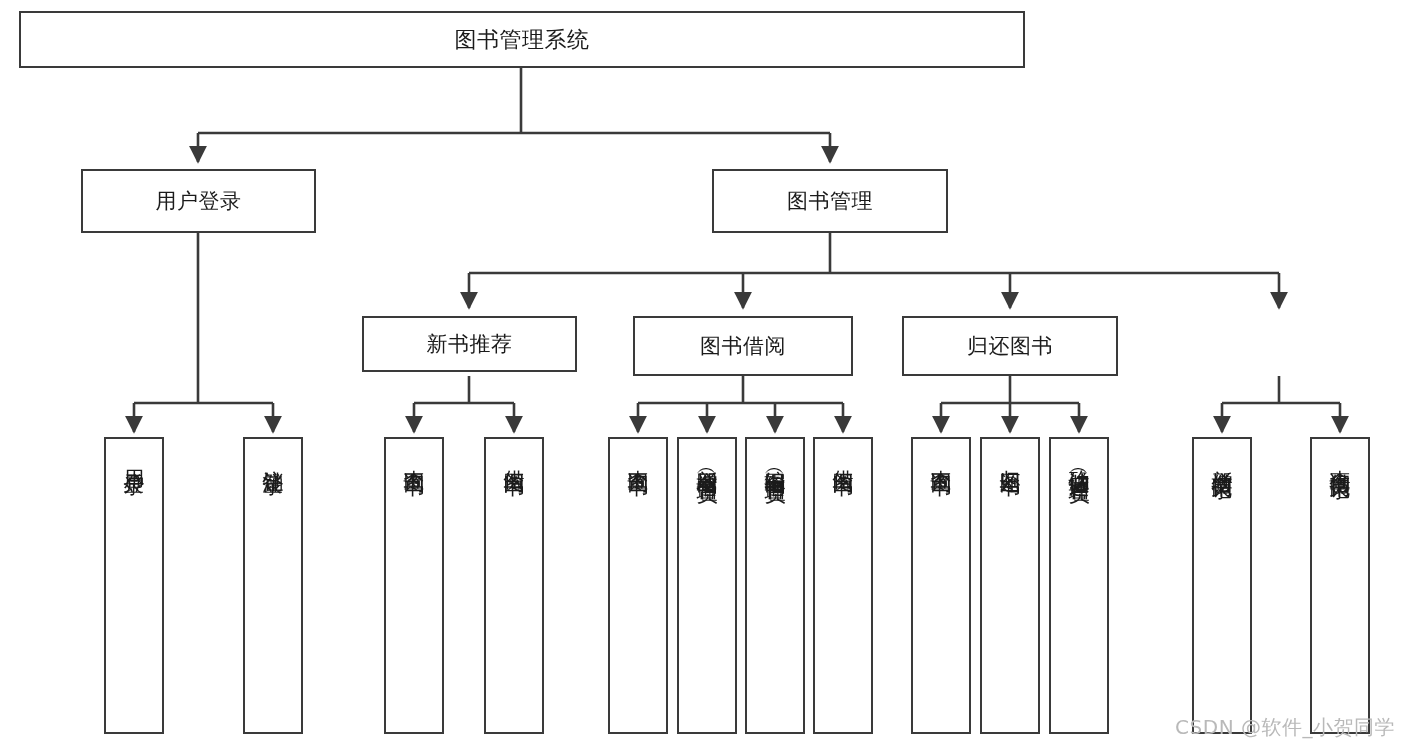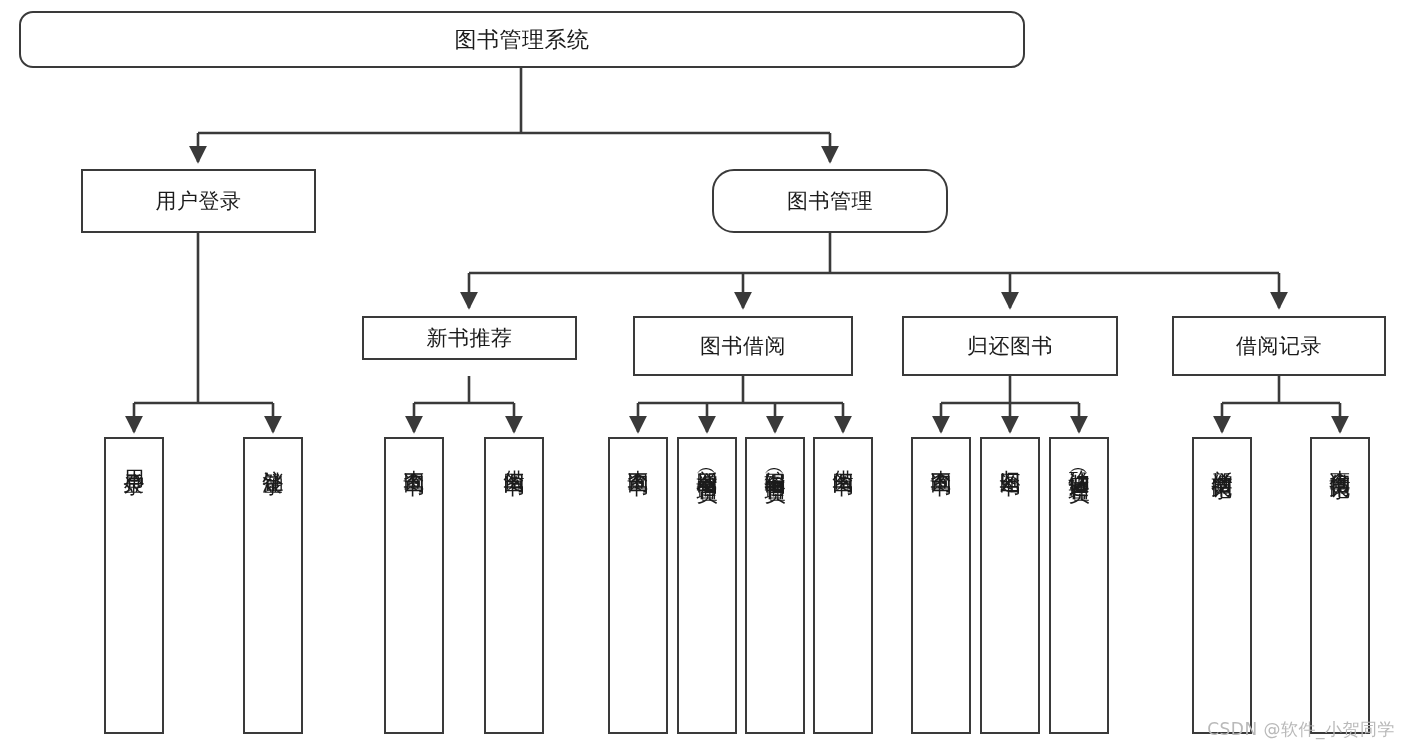--- a/index.html
+++ b/index.html
@@ -63,21 +63,21 @@
     font-size: 21px;
     line-height: 1.15;
     letter-spacing: 2px;
     white-space: nowrap;
     text-align: left;
   }
   .watermark {
     position: absolute;
     right: 10px;
     bottom: 6px;
-    font-size: 17px;
+    font-size: 20px;
     color: #b9b9b9;
     letter-spacing: 0.5px;
     z-index: 5;
     white-space: nowrap;
   }
 </style>
 </head>
 <body>
 
 <div id="diagram-root">
@@ -125,43 +125,40 @@
       <path d="M 1010 403 L 1010 432" marker-end="url(#arrow)"></path>
       <path d="M 1079 403 L 1079 432" marker-end="url(#arrow)"></path>
 
       <path d="M 1279 376 L 1279 403"></path>
       <path d="M 1222 403 L 1340 403"></path>
       <path d="M 1222 403 L 1222 432" marker-end="url(#arrow)"></path>
       <path d="M 1340 403 L 1340 432" marker-end="url(#arrow)"></path>
     </g>
   </svg>
 
-  <div class="node root horizontal" style="left:19px; top:11px; width:1006px; height:57px;border-radius:14px;">
+  <div class="node root horizontal" style="left:19px; top:11px; width:1006px; height:57px;">
     <span class="node-label">图书管理系统</span>
   </div>
 
   <div class="node horizontal" style="left:81px; top:169px; width:235px; height:64px;">
     <span class="node-label">用户登录</span>
   </div>
-  <div class="node horizontal" style="left:712px; top:169px; width:236px; height:64px;border-radius:22px;">
+  <div class="node horizontal" style="left:712px; top:169px; width:236px; height:64px;">
     <span class="node-label">图书管理</span>
   </div>
 
-  <div class="node horizontal" style="left:362px; top:316px; width:215px; height:44px;">
+  <div class="node horizontal" style="left:362px; top:316px; width:215px; height:56px;">
     <span class="node-label">新书推荐</span>
   </div>
   <div class="node horizontal" style="left:633px; top:316px; width:220px; height:60px;align-items:center;">
     <span class="node-label">图书借阅</span>
   </div>
   <div class="node horizontal" style="left:902px; top:316px; width:216px; height:60px;">
     <span class="node-label">归还图书</span>
   </div>
-  <div class="node horizontal" style="left:1172px; top:316px; width:214px; height:60px;">
-    <span class="node-label">借阅记录</span>
-  </div>
 
   <div class="node vertical" style="left:104px; top:437px; width:60px; height:297px;">
     <span class="node-label">用户登录</span>
   </div>
   <div class="node vertical" style="left:243px; top:437px; width:60px; height:297px;">
     <span class="node-label">注销登录</span>
   </div>
 
   <div class="node vertical" style="left:384px; top:437px; width:60px; height:297px;">
     <span class="node-label">查询图书</span>

